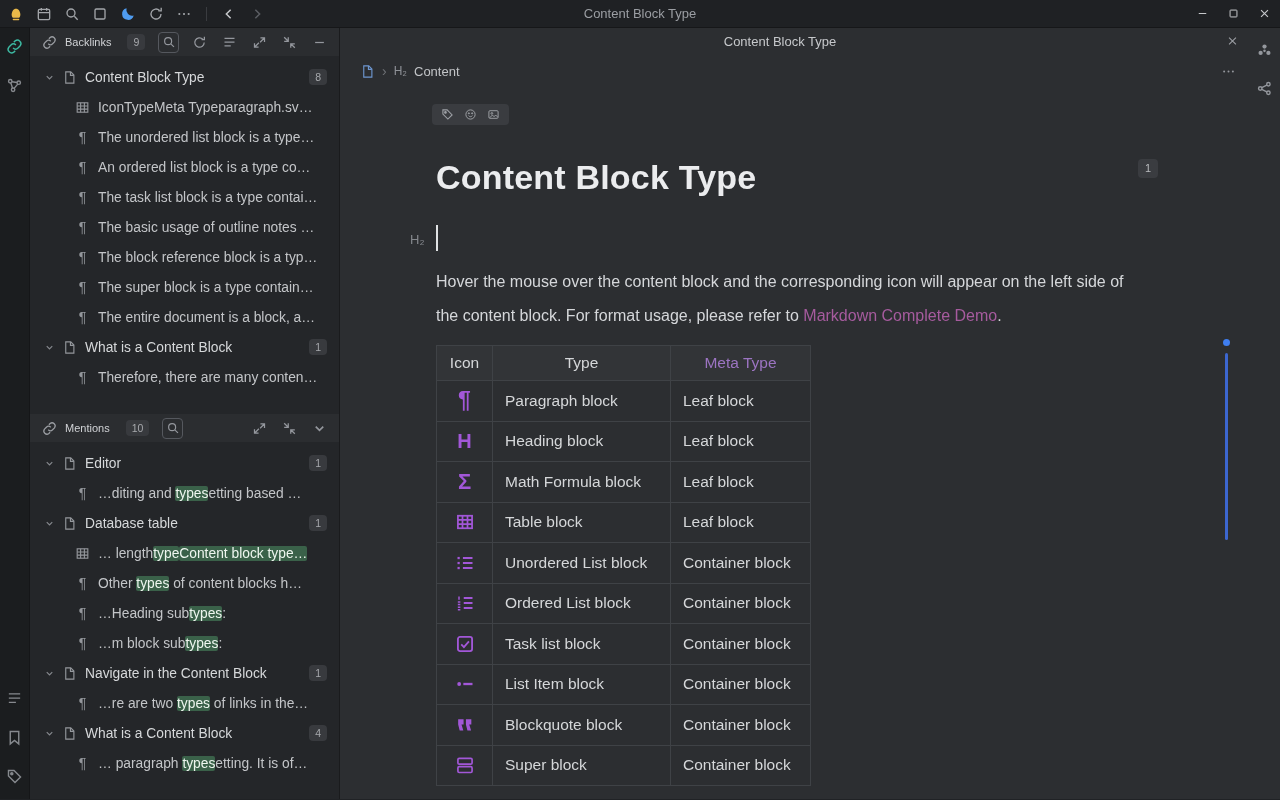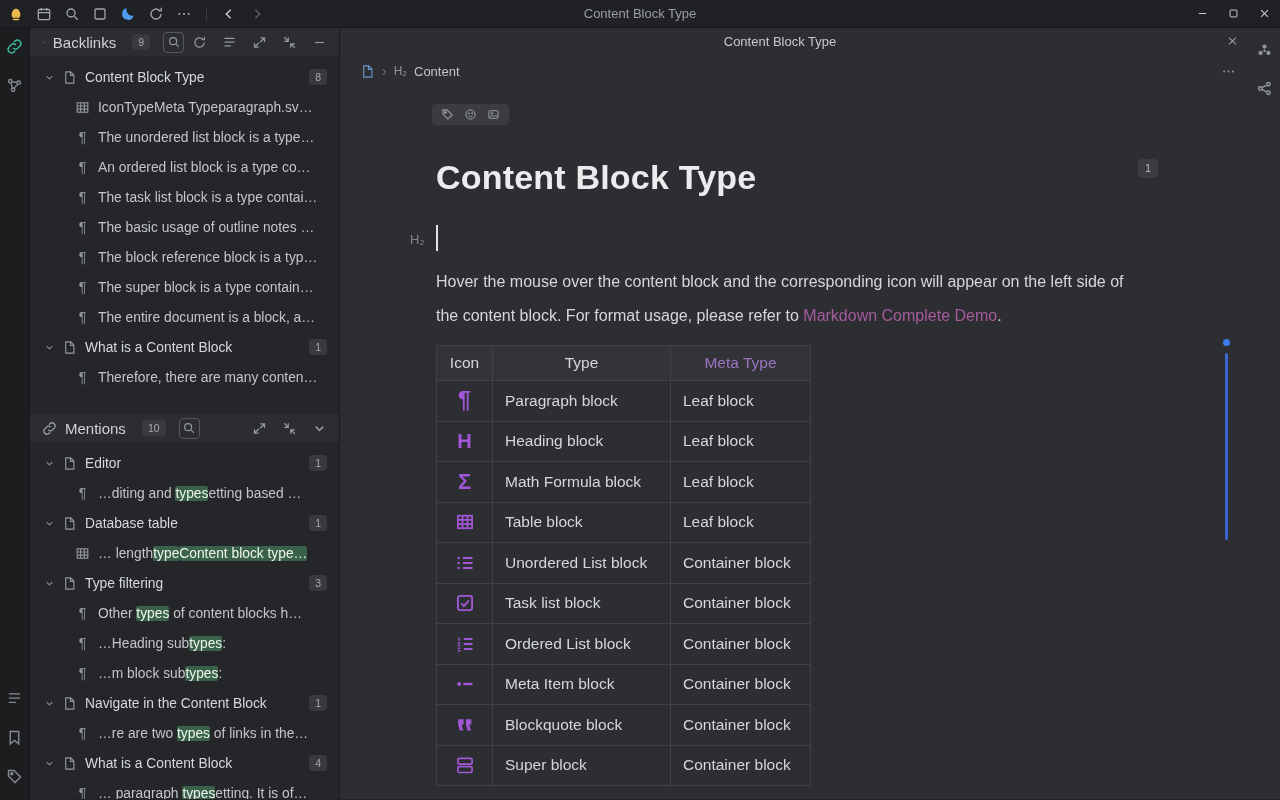--- a/index.html
+++ b/index.html
@@ -36,21 +36,21 @@
 
   
   .sidepanel{width:310px;background:#242629;border-right:1px solid #1a1b1d;display:flex;
     flex-direction:column;overflow:hidden;flex:none}
   .panel-section{display:flex;flex-direction:column}
   .panel-section.mentions{margin-top:22px;flex:1;min-height:0;overflow:hidden}
   .panel-header{height:28px;background:#2b2d30;display:flex;align-items:center;
     padding:0 12px;gap:8px;flex:none}
   .ph-icon{width:15px;height:15px;color:#9a9da2;display:inline-flex}
   .ph-icon svg{width:100%;height:100%}
-  .ph-title{font-size:15px;color:#d0d2d5;white-space:nowrap}
+  .ph-title{font-size:11px;color:#d0d2d5;white-space:nowrap}
   .icon-btn{width:15px;height:15px;color:#94979d;display:inline-flex;cursor:pointer;flex:none}
   .icon-btn svg{width:100%;height:100%}
   .icon-btn.boxed{width:21px;height:21px;border:1px solid #55585e;border-radius:4px;
     padding:2.5px;margin-left:5px}
   .ph-icons{margin-left:auto;display:flex;align-items:center;gap:15px}
   .tree{padding-top:6px;overflow:hidden}
   .mentions .tree{flex:1}
   .tree-row{display:flex;align-items:center;height:30px;padding:0 12px 0 14px;
     font-size:13.8px;color:#c3c5c8;cursor:pointer;white-space:nowrap}
   .tree-row.leaf{padding-left:45px}
@@ -441,35 +441,20 @@
           </div>
           <div class="tree-row leaf">
             <span class="tw ticon">
               <svg viewBox="0 0 24 24" fill="none" stroke="currentColor" stroke-width="1.8">
                 <rect x="3.5" y="4.5" width="17" height="15"></rect>
                 <path d="M3.5 9.5h17M3.5 14.5h17M9 4.5v15M15 4.5v15"></path>
               </svg>
             </span>
             <span class="tlabel"><span>… length</span><span class="hl">type</span><span class="hl">Content block type…</span></span>
           </div>
-          <div class="tree-row doc">
-            <span class="tw chev">
-              <svg viewBox="0 0 24 24" fill="none" stroke="currentColor" stroke-width="2.6">
-                <path d="m6 9 6 6 6-6"></path>
-              </svg>
-            </span>
-            <span class="tw ticon">
-              <svg viewBox="0 0 24 24" fill="none" stroke="currentColor" stroke-width="1.8">
-                <path d="M6 3h8l5 5v13H6z"></path>
-                <path d="M13.5 3v5.5H19"></path>
-              </svg>
-            </span>
-            <span class="tlabel">Type filtering</span>
-            <span class="tbadge">3</span>
-          </div>
           <div class="tree-row leaf">
             <span class="tw ticon">
               <span class="pg">¶</span>
             </span>
             <span class="tlabel"><span>Other </span><span class="hl">types</span><span> of content blocks h…</span></span>
           </div>
           <div class="tree-row leaf">
             <span class="tw ticon">
               <span class="pg">¶</span>
             </span>
@@ -644,46 +629,46 @@
                     <rect x="3" y="4.7" width="2.7" height="2.7" fill="currentColor" stroke="none"></rect>
                     <rect x="3" y="10.7" width="2.7" height="2.7" fill="currentColor" stroke="none"></rect>
                     <rect x="3" y="16.7" width="2.7" height="2.7" fill="currentColor" stroke="none"></rect>
                   </svg>
                 </span></td>
               <td>Unordered List block</td>
               <td>Container block</td>
             </tr>
             <tr>
               <td class="icon-cell"><span class="bicon">
+                  <svg viewBox="0 0 24 24" stroke="currentColor" fill="none">
+                    <path stroke-width="2.4" d="M10.5 6h10.5M10.5 12h10.5M10.5 18h10.5"></path>
+                    <path stroke-width="1.8" d="M4.8 4.2v4M3.4 10.8h3M3.4 13.8h3M3.4 17h3M3.4 20h3"></path>
+                  </svg>
+                </span></td>
+              <td>Ordered List block</td>
+              <td>Container block</td>
+            </tr>
+            <tr>
+              <td class="icon-cell"><span class="bicon">
                   <svg viewBox="0 0 24 24" fill="none" stroke="currentColor" stroke-width="2.2">
                     <rect x="3.5" y="3.5" width="17" height="17" rx="2.5"></rect>
                     <path d="m7.5 12.5 3.2 3.2 6-6.8"></path>
                   </svg>
                 </span></td>
               <td>Task list block</td>
               <td>Container block</td>
             </tr>
             <tr>
               <td class="icon-cell"><span class="bicon">
-                  <svg viewBox="0 0 24 24" stroke="currentColor" fill="none">
-                    <path stroke-width="2.4" d="M10.5 6h10.5M10.5 12h10.5M10.5 18h10.5"></path>
-                    <path stroke-width="1.8" d="M4.8 4.2v4M3.4 10.8h3M3.4 13.8h3M3.4 17h3M3.4 20h3"></path>
-                  </svg>
-                </span></td>
-              <td>Ordered List block</td>
-              <td>Container block</td>
-            </tr>
-            <tr>
-              <td class="icon-cell"><span class="bicon">
                   <svg viewBox="0 0 24 24">
                     <circle cx="5" cy="12" r="2.3" fill="currentColor"></circle>
                     <path d="M10 12h11" stroke="currentColor" stroke-width="2.8"></path>
                   </svg>
                 </span></td>
-              <td>Meta Item block</td>
+              <td>List Item block</td>
               <td>Container block</td>
             </tr>
             <tr>
               <td class="icon-cell"><span class="bicon">
                   <svg viewBox="0 0 24 24" fill="currentColor">
                     <path d="M4.5 5h5.8v6.5H7.8L10 18.5H5.6L3.8 11.5V5zM13.8 5h5.8v6.5h-2.5l2.2 7h-4.4l-1.8-7V5z"></path>
                   </svg>
                 </span></td>
               <td>Blockquote block</td>
               <td>Container block</td>

